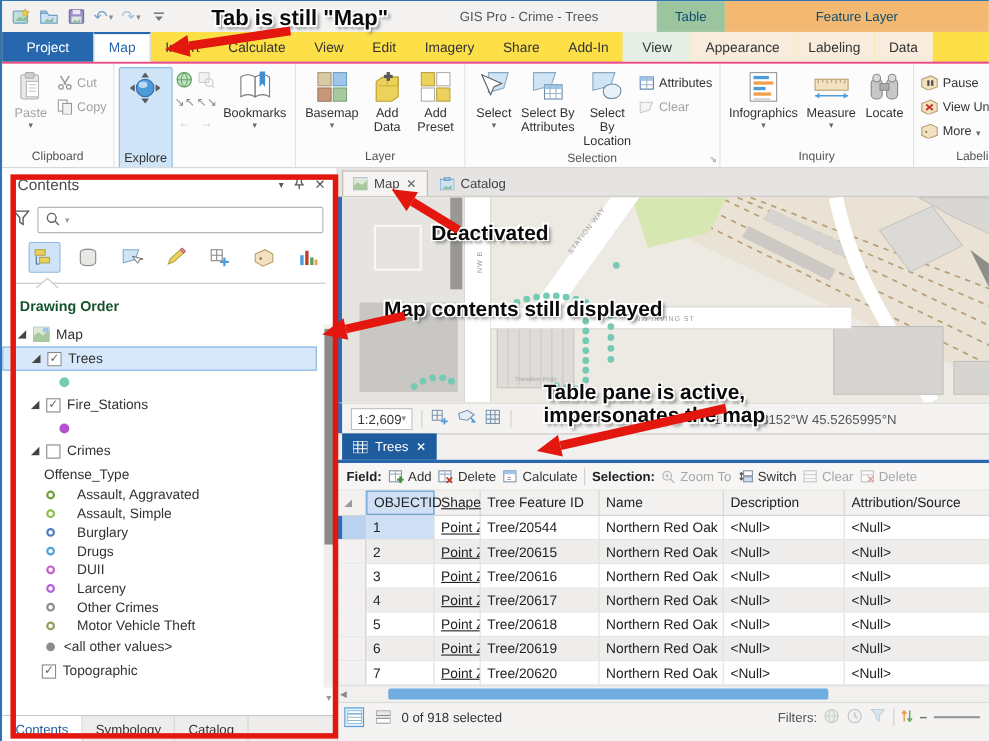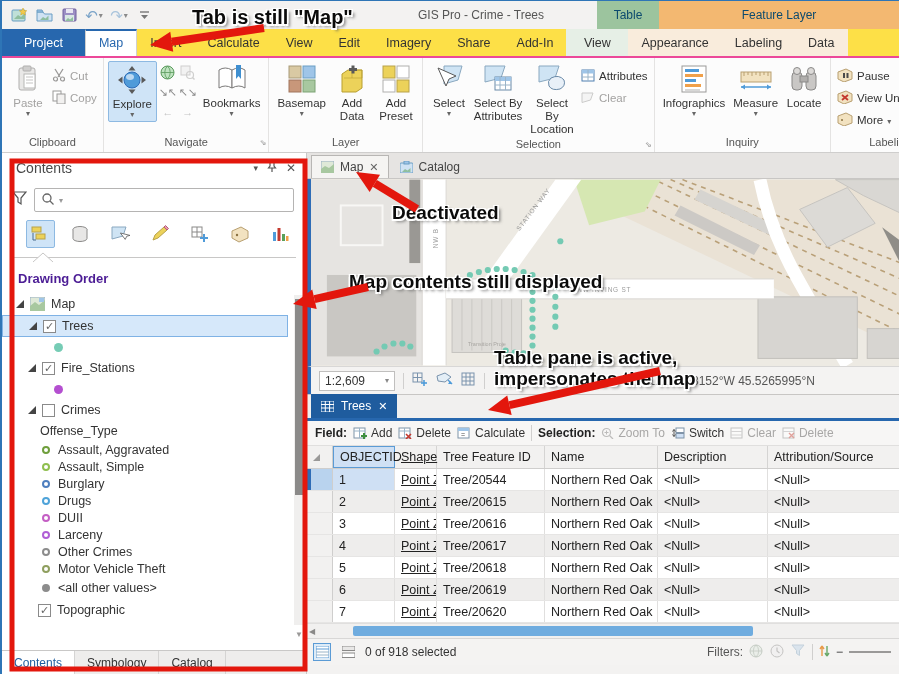--- a/index.html
+++ b/index.html
@@ -30,21 +30,21 @@
 
   
   .ribbon { height:95px; background:#fcfcfc; display:flex; border-bottom:1px solid #cfcecd; overflow:hidden; }
   .rgroup { display:flex; flex-direction:column; border-right:1px solid #e4e3e2; }
   .rgroup-body { flex:1; display:flex; align-items:flex-start; padding:3px 4px 0 4px; }
   .rgroup-label { height:16px; font-size:11px; color:#555; text-align:center; position:relative; padding:0 10px; }
   .launcher { position:absolute; right:2px; top:2px; font-size:8px; color:#888; }
   .rbtn { display:flex; flex-direction:column; align-items:center; padding:2px 4px; min-width:44px; border-radius:2px; }
   .rbtn .ic { height:32px; display:flex; align-items:center; justify-content:center; }
   .rbtn .lbl { text-align:center; font-size:11.5px; line-height:13px; margin-top:2px; color:#333; white-space:pre-line; }
-  .rbtn.hl { background:#cfe4f7; border:1px solid #8db9e2; }
+  .rbtn.hl { background:#cfe4f7; border:1px solid #8db9e2;gap:40px; }
   .rbtn.disabled .lbl { color:#a3a2a1; }
   .caret { font-size:8px; color:#666; line-height:8px; }
   .smallcol { display:flex; flex-direction:column; justify-content:flex-start; gap:4px; padding:3px 2px; }
   .sbtn { display:flex; align-items:flex-end; gap:4px; font-size:11.5px; color:#333; height:18px; white-space:nowrap; }
   .sbtn.disabled { color:#a3a2a1; }
   .nav-mini { display:grid; grid-template-columns:18px 18px; grid-auto-rows:18px; gap:2px; padding:2px; }
   .nav-mini span { display:flex; align-items:center; justify-content:center; font-size:11px; color:#8a8a8a; }
 
   
   .main { display:flex; height:521px; }
@@ -57,29 +57,29 @@
   .cp-search { height:34px; display:flex; align-items:center; padding:0 12px 0 10px; gap:7px; }
   .searchbox { flex:1; height:24px; border:1px solid #b5b4b3; border-radius:2px; background:#fff; display:flex; align-items:center; padding:0 6px; }
   .searchbox input { border:none; outline:none; flex:1; font-family:"Liberation Sans",sans-serif; font-size:12.5px; font-style:italic; color:#444; background:transparent; }
   .searchbox input::placeholder { color:#777; font-style:italic; }
   .cp-tools { height:34px; display:flex; align-items:center; gap:11px; padding:0 12px 0 24px; }
   .ctool { width:30px; height:28px; display:flex; align-items:center; justify-content:center; border-radius:2px; }
   .ctool.active { background:#cfe4f7; border:1px solid #8db9e2; }
   .cp-caret { height:12px; position:relative; }
   .cp-caret .line { position:absolute; left:10px; right:10px; top:6px; border-top:1px solid #c8c7c6; }
   .cp-caret svg { position:absolute; left:30px; top:1px; }
-  .cp-heading { height:30px; display:flex; align-items:center; padding-left:16px; font-weight:bold; font-size:13px; color:#4c1d95; }
+  .cp-heading { height:30px; display:flex; align-items:center; padding-left:16px; font-weight:bold; font-size:13px; color:#14532d; }
   .cp-tree { flex:1; position:relative; overflow:hidden; font-size:12.5px; }
   .trow-map,.trow-layer,.trow-sym,.trow-field,.trow-class,.trow-other,.trow-topo { display:flex; align-items:center; gap:6px; }
   .trow-map { height:22px; padding-left:14px; }
   .trow-layer { height:22px; padding-left:26px; }
   .trow-layer.selected { background:#d6e8fa; border:1px solid #7fb2e5; margin-right:18px; }
   .trow-sym { height:20px; padding-left:52px; }
   .trow-field { height:20px; padding-left:38px; }
-  .trow-class { height:17px; padding-left:40px; gap:8px; }
+  .trow-class { height:17px; padding-left:40px; gap:20px; }
   .trow-other { height:22px; padding-left:40px; gap:8px; }
   .trow-topo { height:22px; padding-left:36px; }
   .expander { width:8px; height:8px; flex:none; }
   .cbox { width:13px; height:13px; border:1px solid #8a8a8a; background:#fff; flex:none; display:flex; align-items:center; justify-content:center; font-size:11px; color:#666; line-height:1; }
   .mapicon { width:15px; height:14px; flex:none; }
   .dot { width:9px; height:9px; border-radius:50%; flex:none; }
   .ring { width:8px; height:8px; border-radius:50%; border:2px solid #888; background:#fff; flex:none; }
   .ring.fill { background:#8c8c8c; border-color:#8c8c8c; }
   .vscroll { position:absolute; right:2px; top:2px; width:10px; height:330px; background:#f0efee; }
   .vscroll .thumb { position:absolute; left:1px; right:1px; top:4px; height:196px; background:#8b8a89; }
@@ -89,21 +89,21 @@
   .cp-tab.active { background:#fff; color:#1f5d9f; }
 
   
   .rside { width:594px; display:flex; flex-direction:column; }
   .viewtabs { height:26px; background:#e6e4e2; display:flex; align-items:flex-end; padding-left:4px; gap:2px; border-bottom:1px solid #c8c6c4; }
   .vtab { height:23px; display:flex; align-items:center; gap:6px; padding:0 9px; font-size:12px; color:#444; }
   .vtab.doc { background:#f5f4f2; border:1px solid #b8b6b4; border-bottom:none; }
   .vtab .x { color:#666; font-size:11px; }
   .maparea { height:187px; position:relative; border-left:4px solid #2e6cb6; overflow:hidden; background:#edeae3; }
   .mapstatus { height:28px; background:#f4f3f2; border-left:4px solid #2e6cb6; border-top:1px solid #d8d7d6; display:flex; align-items:center; padding:0 8px; gap:8px; }
-  .scalebox { width:76px; height:20px; border:1px solid #c0bfbe; background:#fff; display:flex; align-items:center; padding:0 5px; font-size:12px; color:#333; }
+  .scalebox { width:56px; height:20px; border:1px solid #c0bfbe; background:#fff; display:flex; align-items:center; padding:0 5px; font-size:12px; color:#333; }
   .scalebox .sp { flex:1; }
   .vsep { width:1px; height:16px; background:#d0cfce; }
   .coords { margin-left:auto; margin-right:78px; font-size:12px; color:#555; white-space:nowrap; }
 
   .tabletabs { height:24px; background:#f1f0ef; display:flex; align-items:flex-end; padding-left:4px; border-top:1px solid #c8c6c4; }
   .ttab { height:24px; background:#1f5c9e; color:#fff; display:flex; align-items:center; gap:7px; padding:0 10px; font-size:12px; }
   .ttab .x { color:#fff; font-size:11px; }
   .tabunderline { height:3px; background:#2767ae; }
 
   .ttoolbar { height:25px; background:#f7f6f5; display:flex; align-items:center; gap:6px; padding:0 8px; font-size:12px; border-bottom:1px solid #e0dfde; }

